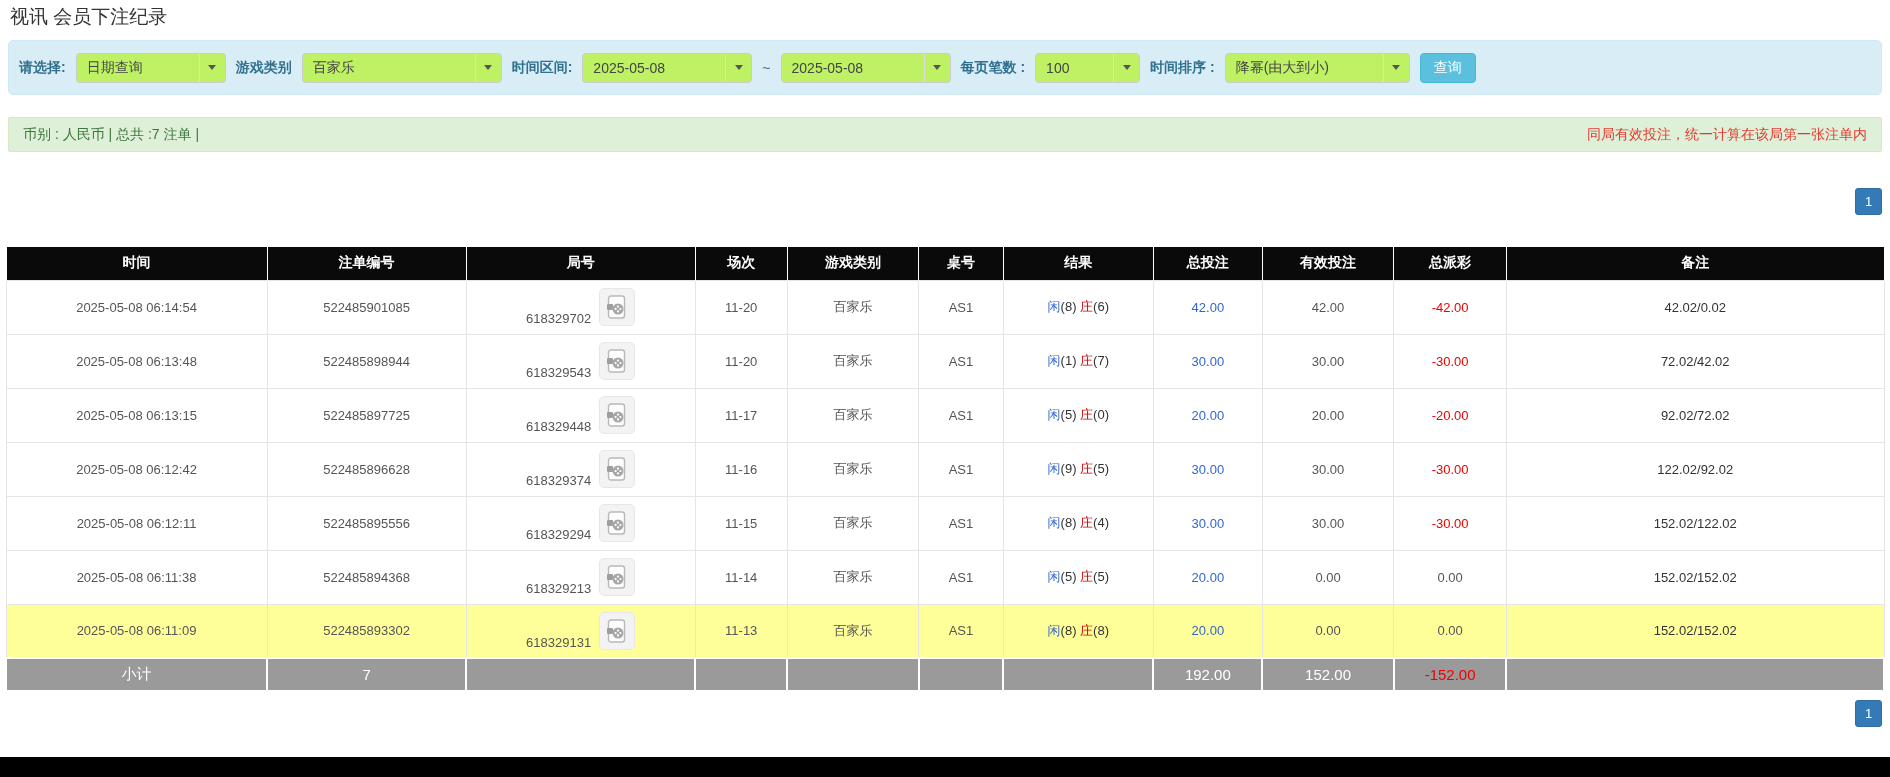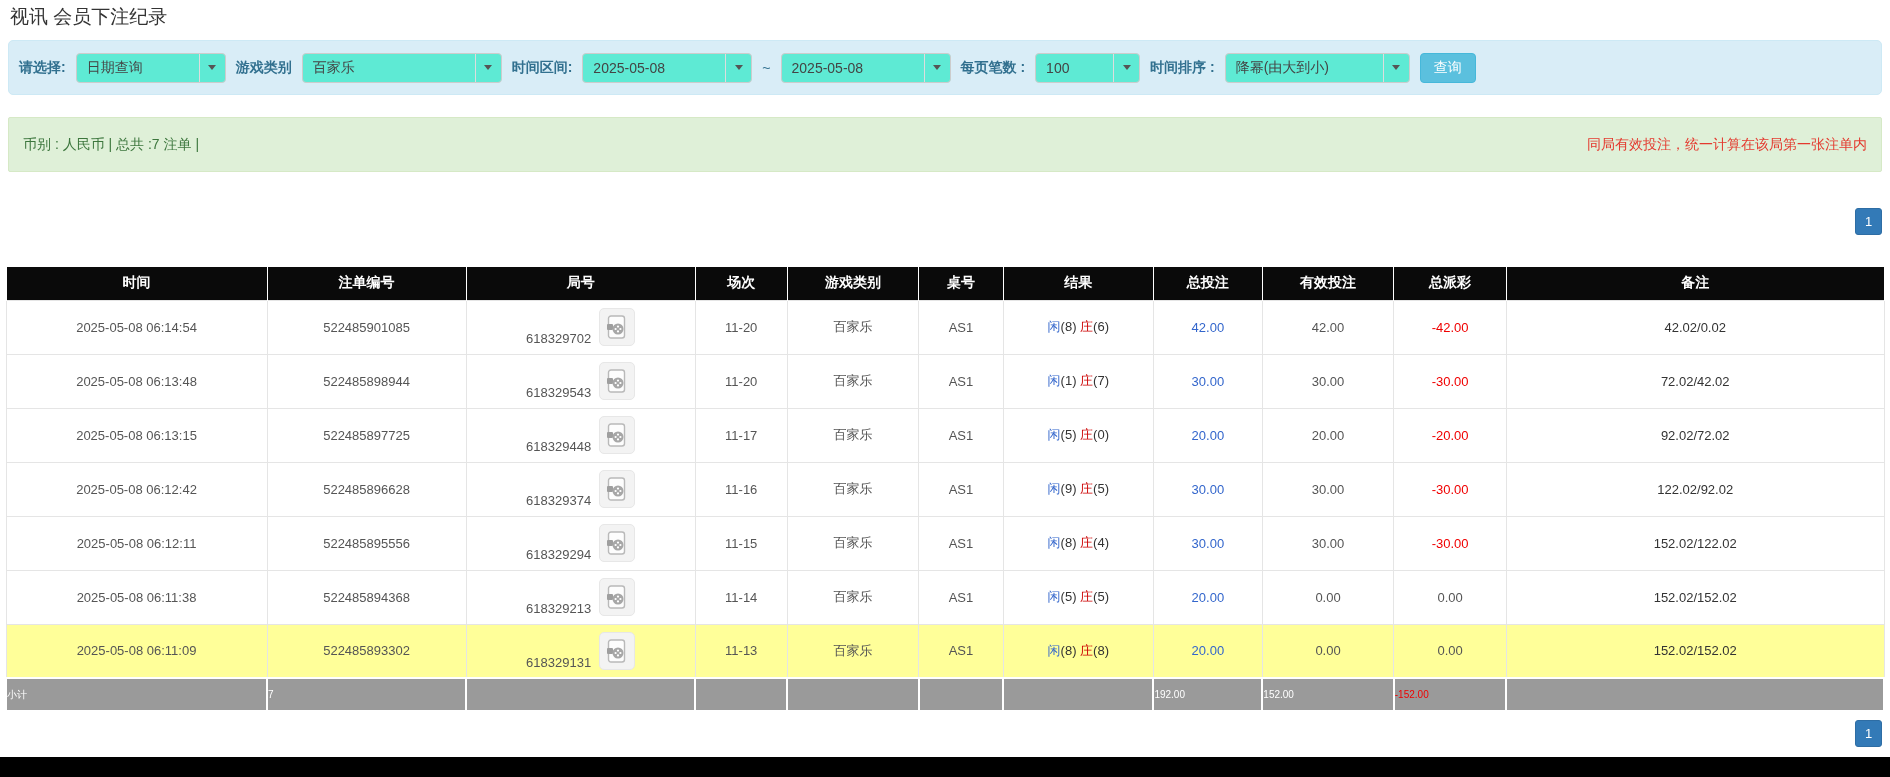--- a/index.html
+++ b/index.html
@@ -10,31 +10,31 @@
   .page { padding:0 5px; }
 
   
   .page-title { font-size:19px; color:#333; padding:4px 5px 0 5px; height:36px; }
 
   
   .filter-bar { margin:4px 3px 0 3px; height:55px; background:#d9edf7;
                 border:1px solid #cde9f5; border-radius:5px;
                 display:flex; align-items:center; gap:10px; padding:16px 10px; }
   .f-label { font-size:14px; font-weight:bold; color:#31708f; white-space:nowrap; }
-  .combo { background:#5eead4; border:1px solid #ccc; border-radius:4px; height:30px;
+  .combo { background:#bef264; border:1px solid #ccc; border-radius:4px; height:30px;
            display:flex; align-items:stretch; overflow:hidden; }
   .combo-text { flex:1; font-size:14px; color:#444; padding:0 10px; display:flex; align-items:center; white-space:nowrap; }
   .combo-arrow { width:26px; border-left:1px solid #ddd; display:flex; align-items:center; justify-content:center; }
   .caret { width:0; height:0; border-left:4px solid transparent; border-right:4px solid transparent; border-top:5px solid #555; }
   .tilde { color:#31708f; font-size:14px; }
   .search-btn { background:#5bc0de; color:#fff; border:1px solid #46b8da; border-radius:4px;
                 height:30px; padding:0 13px; font-size:14px; cursor:pointer; }
 
   
-  .summary-bar { margin:22px 3px 0 3px; height:55px; background:#dff0d8;
+  .summary-bar { margin:22px 3px 0 3px; height:35px; background:#dff0d8;
                  border:1px solid #d6e9c6; border-radius:2px;
                  display:flex; align-items:center; justify-content:space-between; padding:0 14px; }
   .summary-left { color:#3c763d; font-size:14px; }
   .summary-right { color:#e4392e; font-size:14px; }
 
   
   .pager-row { margin:36px 3px 0 3px; height:27px; display:flex; justify-content:flex-end; }
   .pager-row.bottom { margin-top:8px; }
   .page-btn { min-width:27px; height:27px; background:#337ab7; border:1px solid #2e6da4;
               color:#fff; font-size:13px; display:flex; align-items:center; justify-content:center;
@@ -43,21 +43,21 @@
   
   table { width:100%; border-collapse:collapse; table-layout:fixed; margin-top:32px; }
   thead tr { height:33px; }
   thead th { background:#0a0a0a; color:#fff; font-size:14px; font-weight:bold;
              border-right:1px solid #fff; border-left:1px solid #fff; }
   tbody tr { height:54px; }
   tbody td { background:#fff; text-align:center; font-size:13px; color:#555;
              border:1px solid #e5e5e5; }
   tbody tr.highlight td { background:#ffff99; }
   tfoot tr { height:33px; }
-  tfoot td { background:#9a9a9a; color:#fff; font-size:10px;
+  tfoot td { background:#9a9a9a; color:#fff; text-align:center; font-size:15px;
              border:2px solid #fff; }
   .link-blue { color:#3366cc; cursor:pointer; text-decoration:none; }
   .player { color:#3366cc; }
   .banker { color:#cc0000; }
   .res-num { color:#333; }
   .payout-val.neg { color:#f00000; }
   .remark { color:#333; }
 
   
   .round-cell-inner { display:flex; align-items:flex-end; justify-content:center; gap:8px; }

